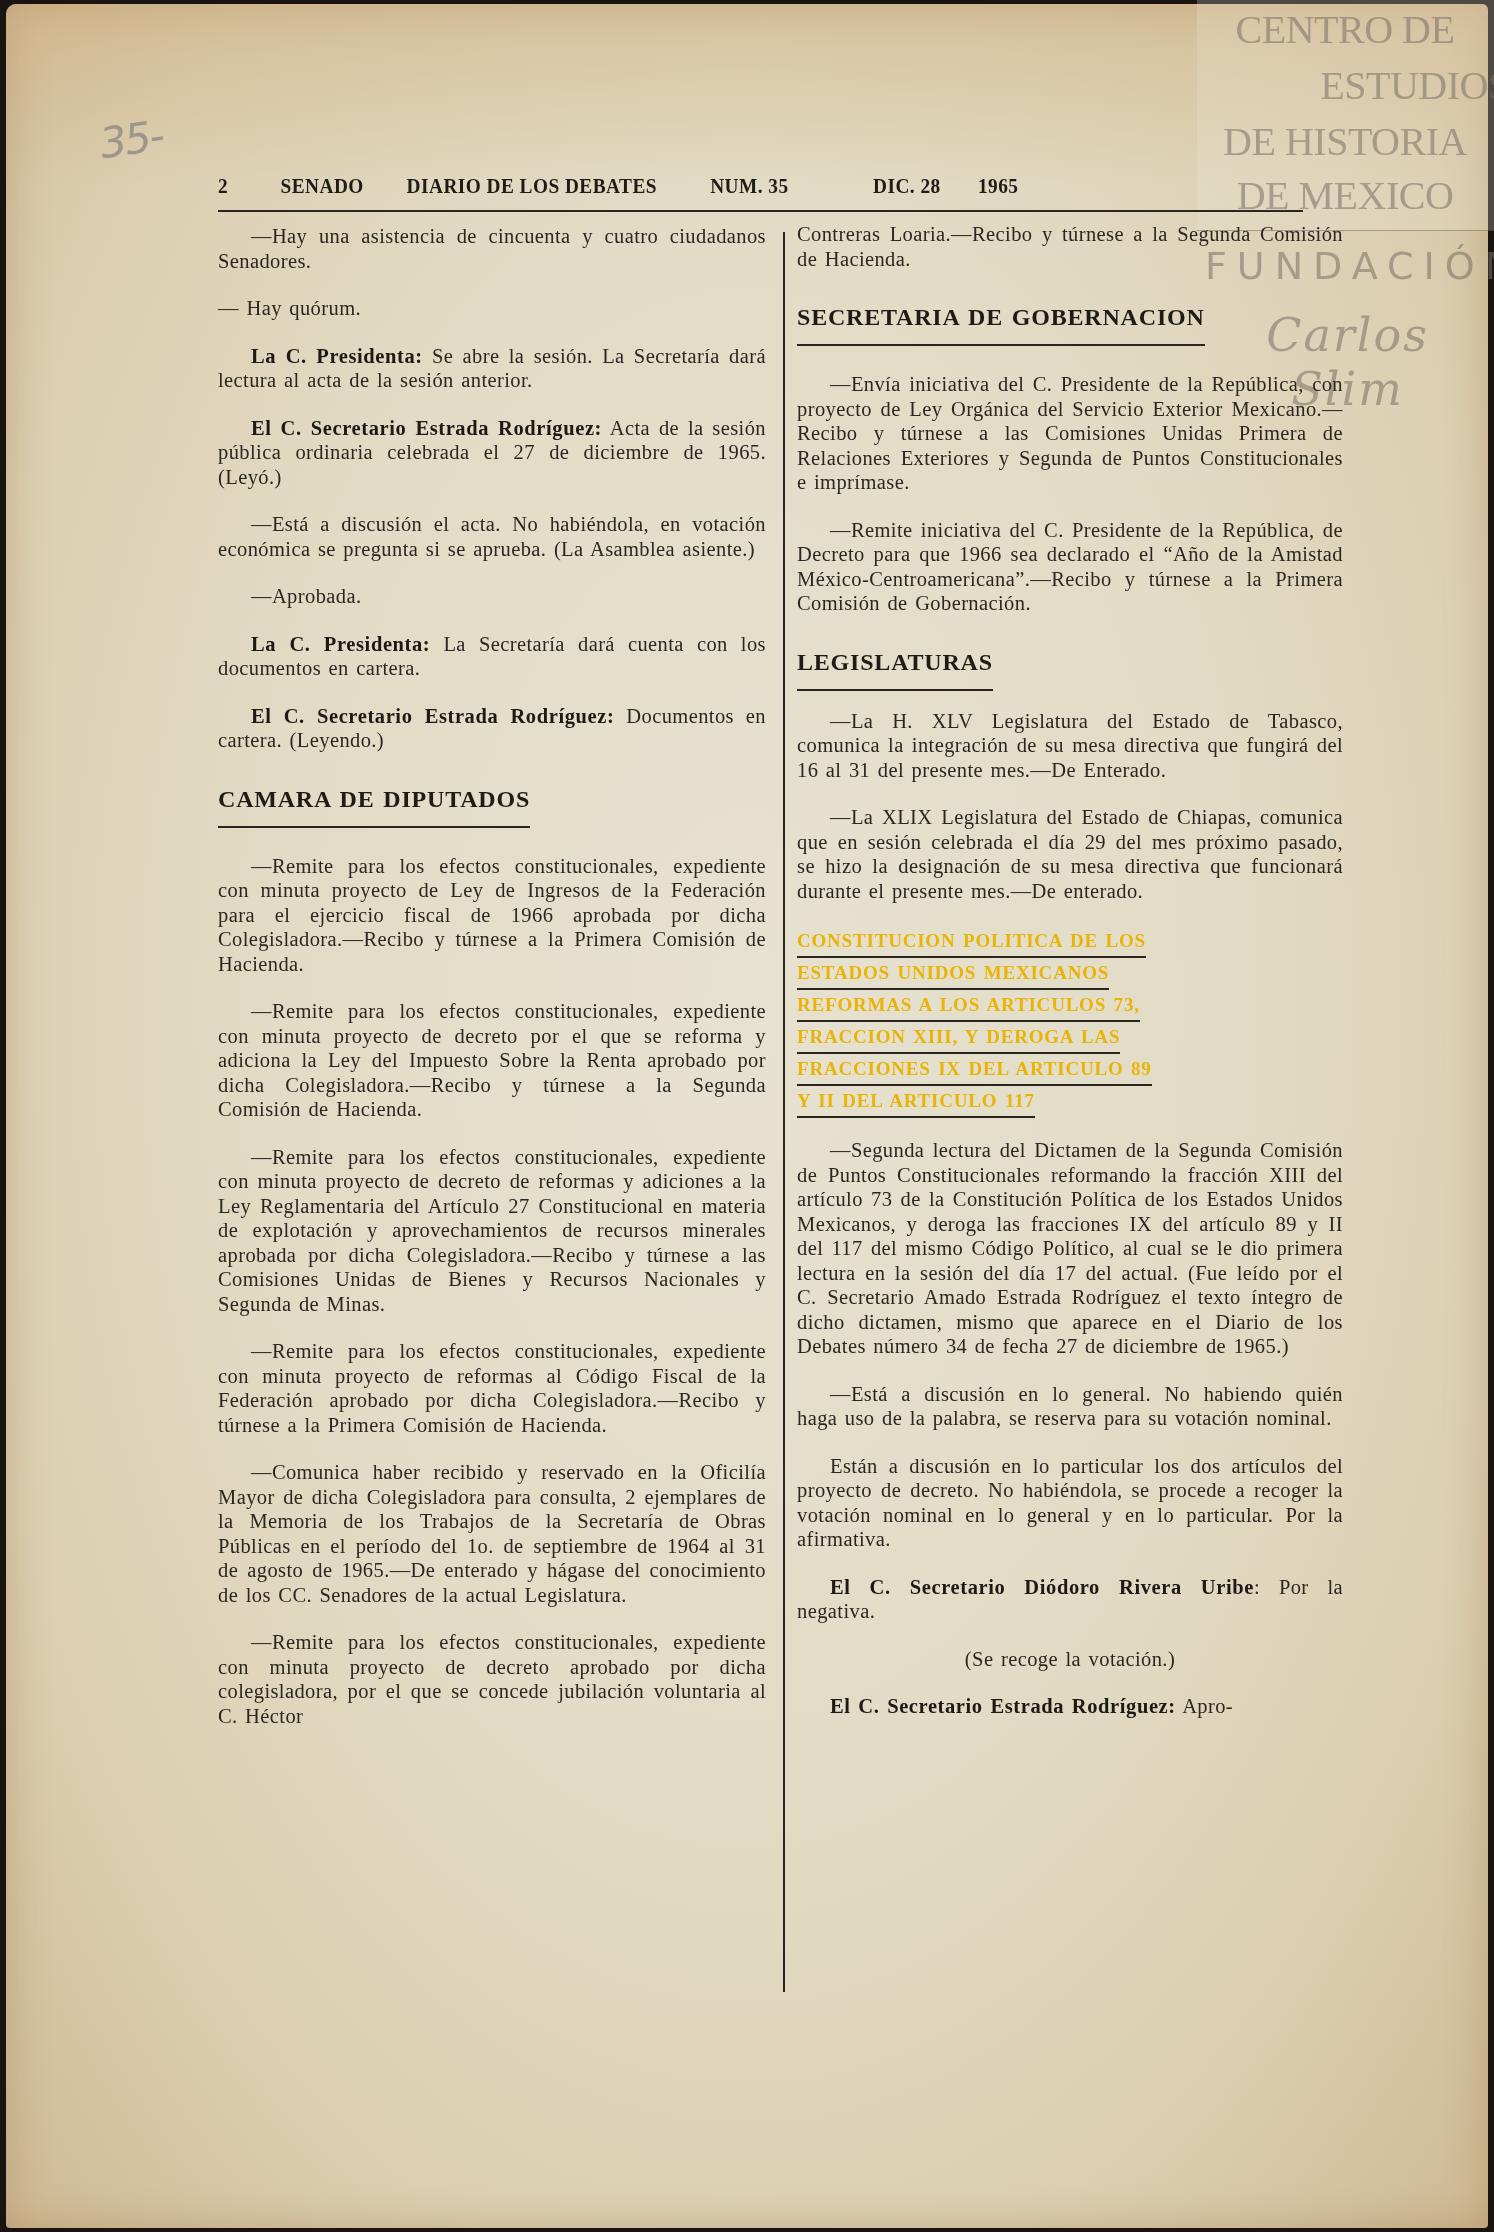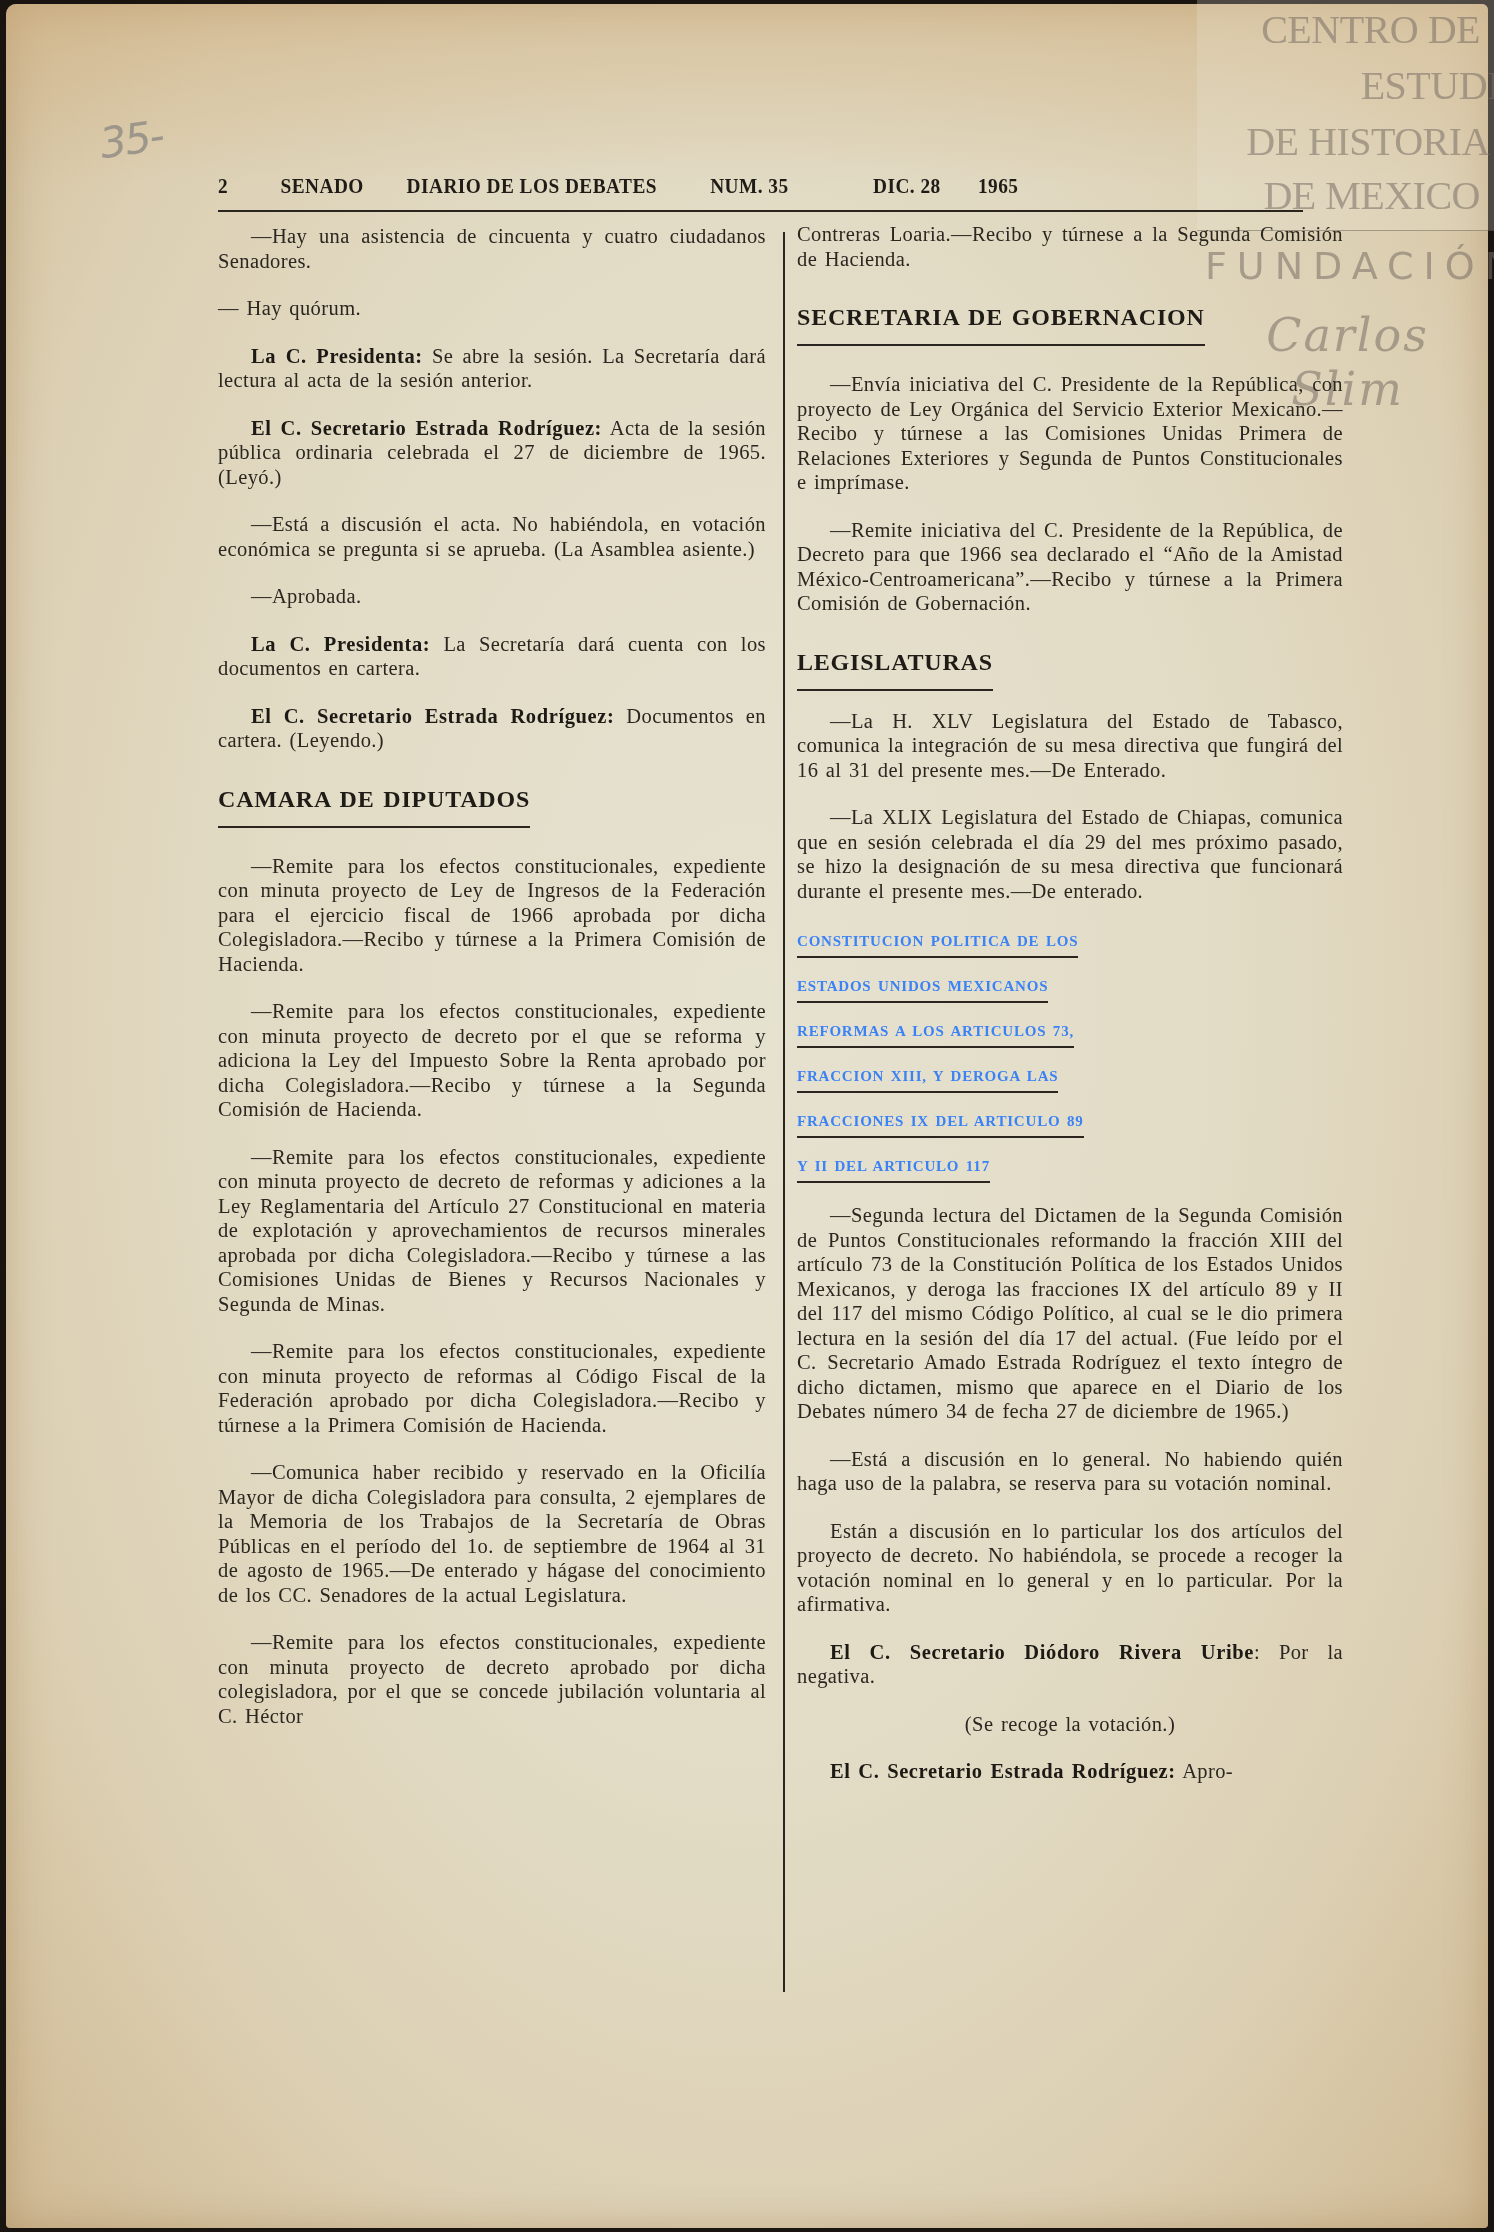--- a/index.html
+++ b/index.html
@@ -49,34 +49,34 @@
   p.ind { text-indent: 33px; }
   b { font-weight: bold; color: #1d1914; letter-spacing: 0.6px; }
 
   .sect {
     font-weight: bold; font-size: 24px; letter-spacing: 0.8px; color: #1f1b16;
     display: inline-block; border-bottom: 2px solid #2a251e; padding-bottom: 12px;
     margin: 8px 0 26px 0; line-height: 30px;
   }
   .sect-block { margin: 6px 0 20px 0; }
   .sect-block .ln {
-    display: block; width: fit-content; font-weight: bold; font-size: 15px; letter-spacing: 0.8px;
-    border-bottom: 2px solid #2a251e; line-height: 30px; margin-bottom: 13px; color: #3b82f6;
+    display: block; width: fit-content; font-weight: bold; font-size: 19px; letter-spacing: 0.8px;
+    border-bottom: 2px solid #2a251e; line-height: 30px; color: #eab308;
   }
   .dictamen { font-weight: bold; font-size: 19.5px; margin: -2px 0 24px 0; letter-spacing: 0.8px; }
   .center { text-align: center; }
 
   
   .wm-box {
     position: absolute; left: 1197px; top: 0; width: 297px; height: 230px;
     background: rgba(235,230,215,0.25);
   }
   .wm {
     position: absolute; font-family: "Liberation Serif", serif; color: rgba(120,110,100,0.55);
-    font-size: 40px; letter-spacing: -0.5px; white-space: nowrap; text-align: right;
+    font-size: 40px; letter-spacing: -0.5px; white-space: nowrap; text-align: center;
   }
   .wm1 { left: 1210px; top: 6px; width: 270px; }
   .wm2 { left: 1280px; top: 62px; width: 270px; }
   .wm3 { left: 1200px; top: 118px; width: 290px; }
   .wm4 { left: 1210px; top: 172px; width: 270px; }
   .wm-rule { position: absolute; left: 1197px; top: 230px; width: 297px; height: 1px; background: rgba(110,100,90,0.5); }
   .wm-fund {
     position: absolute; left: 1205px; top: 244px; width: 285px; font-family: "DejaVu Sans", sans-serif;
     font-size: 38px; letter-spacing: 10px; color: rgba(120,110,100,0.55); text-align: center;
   }

